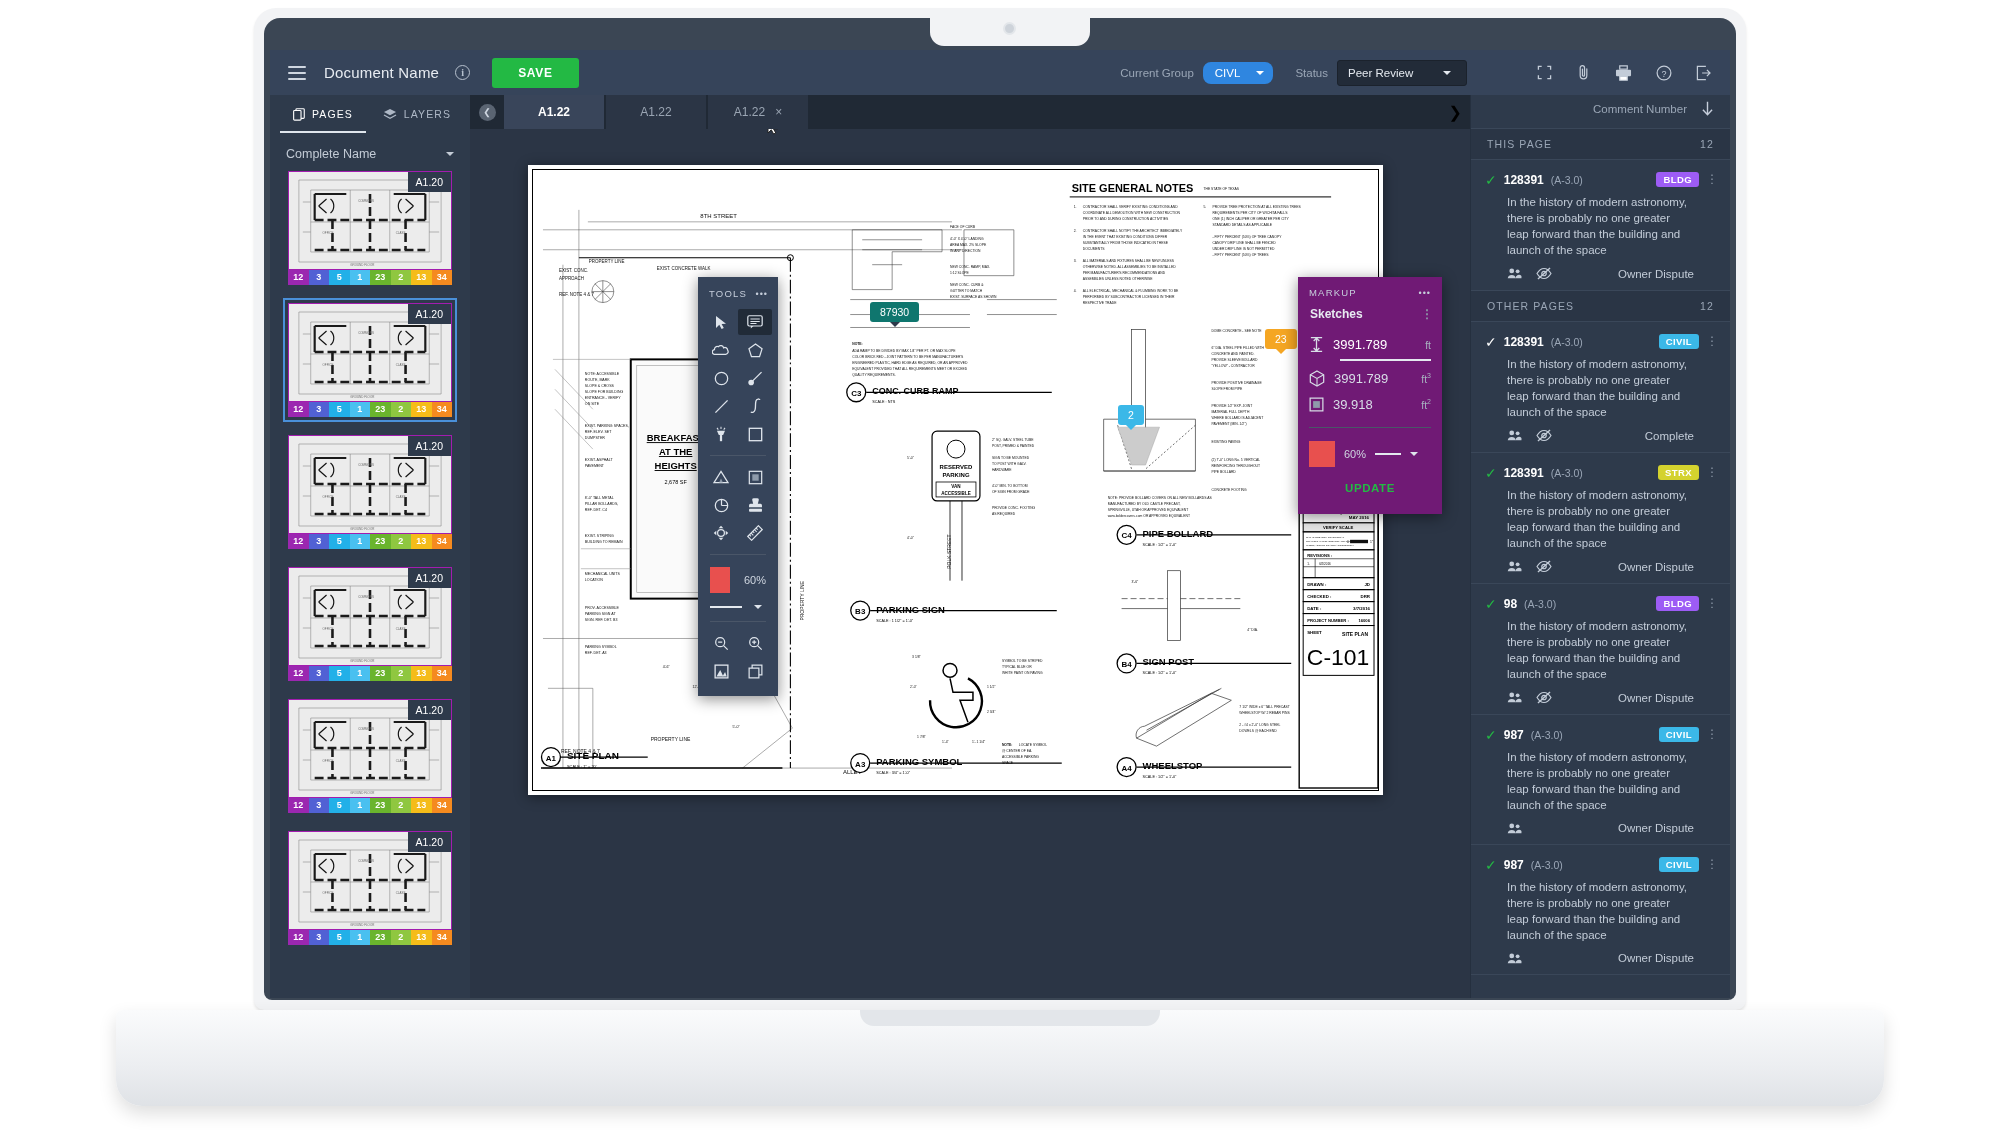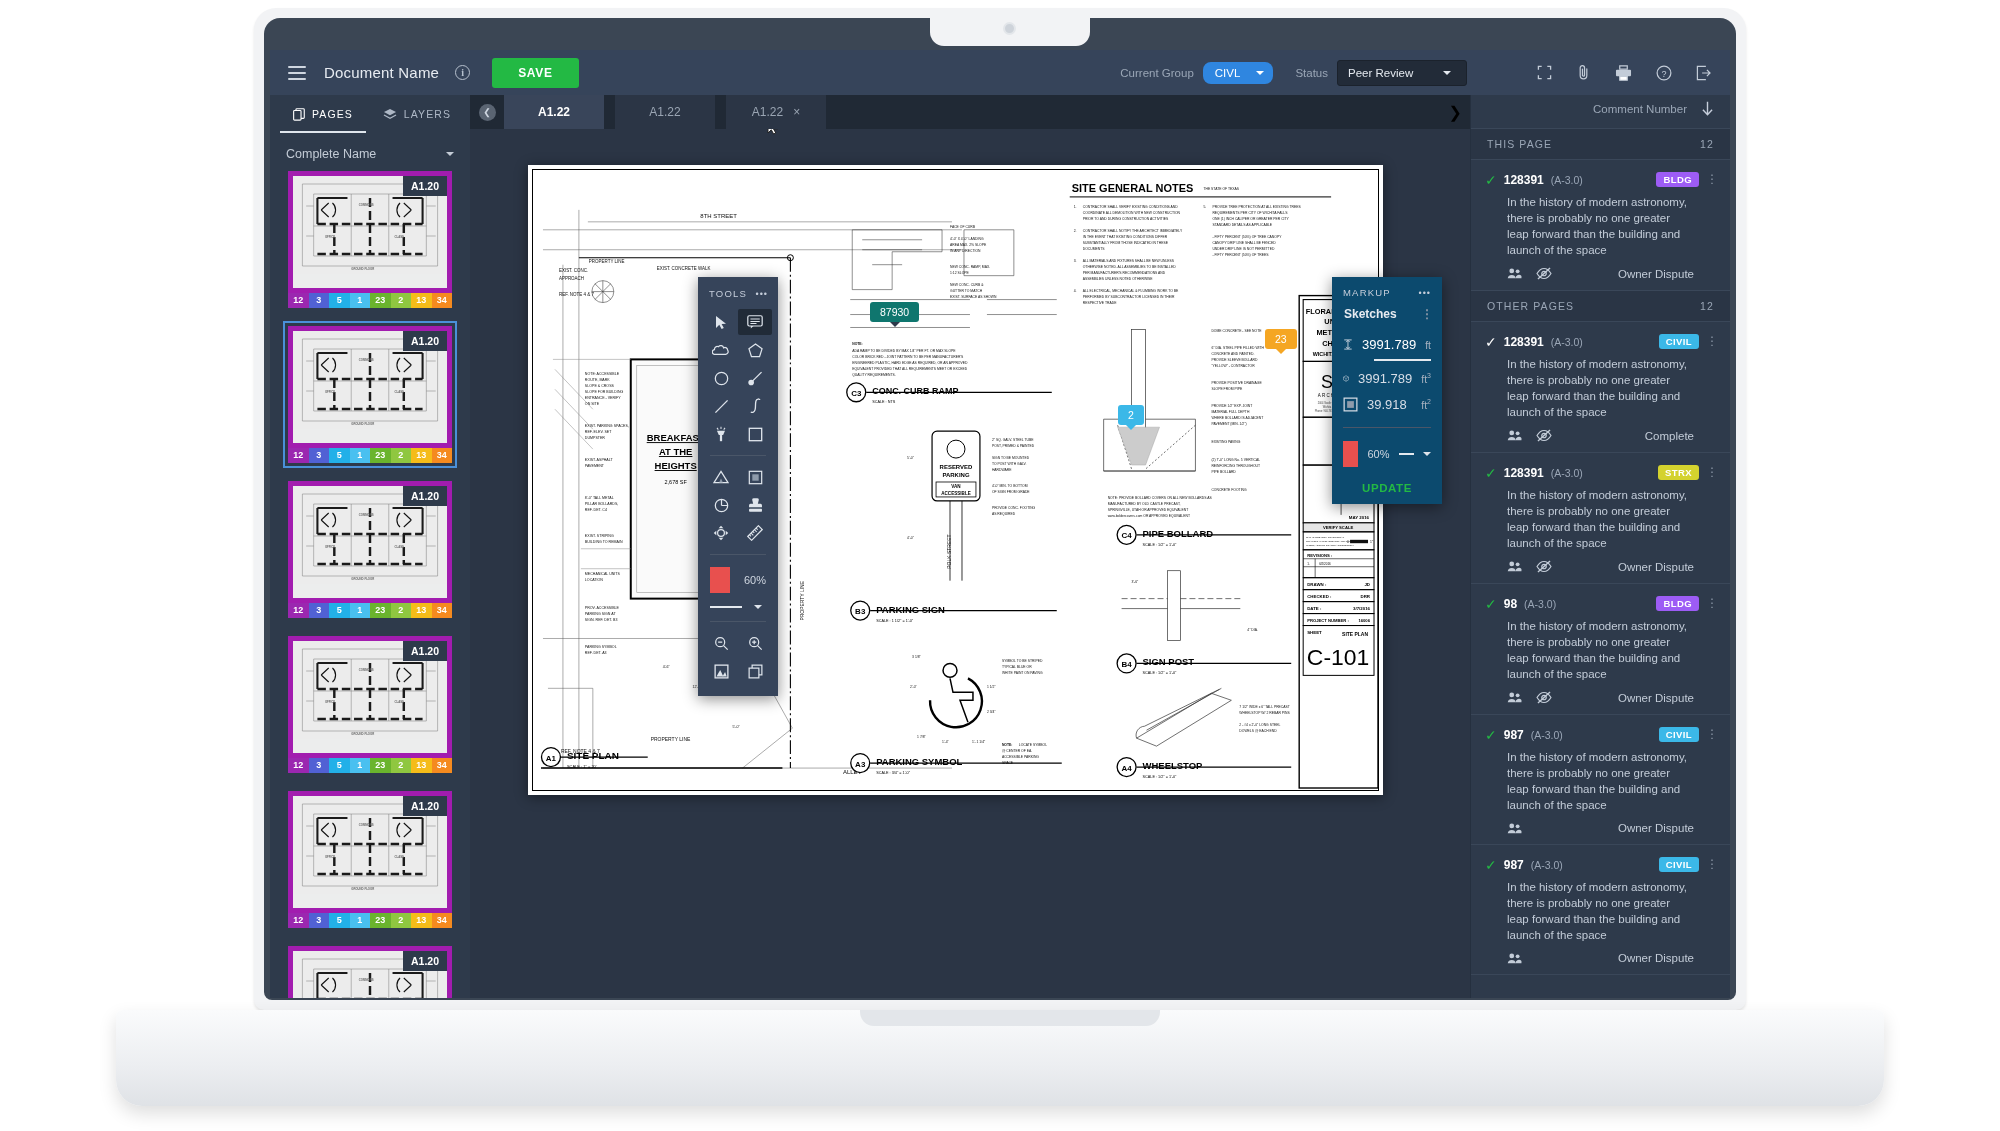--- a/index.html
+++ b/index.html
@@ -94,23 +94,22 @@
     content:""; position:absolute; left:4px; right:4px; bottom:0; height:2px; background:#dfe5ec;
   }
   .ver-row {
     display:flex; align-items:center; justify-content:space-between;
     padding: 14px 16px 10px 16px; color:#c3cbd6; font-size:12.5px; cursor:pointer;
   }
   .thumbs { flex:1; overflow:hidden; padding: 0 0 0 0; }
   .thumb-wrap { position:relative; margin: 0 18px 18px 18px; cursor:pointer; }
   .thumb-wrap.selected { outline:2px solid #4a90d9; outline-offset:3px; }
   .thumb {
-    position:relative; height:122px; background:#eceded; overflow:hidden;
-    border:5px solid #a21caf;
-    font-weight:bold;
+    position:relative; height:99px; background:#eceded; overflow:hidden;
+    border:1px solid #a21caf;
   }
   .thumb svg { display:block; }
   .thumb-badge {
     position:absolute; right:0; top:0; background:#2e3a4b; color:#fff;
     font-size:10.5px; padding:4px 8px;
   }
   .tagbar { display:flex; height:15px; }
   .tagbar span {
     flex:1; color:#fff; font-size:9px; line-height:15px; text-align:center; font-weight:bold;
   }
@@ -120,21 +119,21 @@
   .tabbar { height:34px; background:#202935; display:flex; align-items:stretch; position:relative; }
   .tab-nav {
     width:34px; display:flex; align-items:center; justify-content:center;
   }
   .tab-nav .circ {
     width:17px;height:17px;border-radius:50%;background:#5a6472;color:#cfd6e0;
     font-size:9px; display:flex;align-items:center;justify-content:center; cursor:pointer;
   }
   .tab {
     min-width:100px; display:flex; align-items:center; justify-content:center; gap:10px;
-    font-size:12px; color:#9aa5b3; background:#2b3545; margin-right:11px; padding:0 14px;
+    font-size:12px; color:#9aa5b3; background:#2b3545; margin-right:2px; padding:0 14px;
     cursor:pointer; position:relative;
   }
   .tab.active { background:#39455a; color:#fff; font-weight:bold; }
   .tab .x { font-size:12px; color:#9aa5b3; }
   .tab-right { margin-left:auto; display:flex; align-items:center; padding-right:8px; }
 
   .canvas-area { flex:1; position:relative; overflow:hidden; background:#2b3545; }
 
   
   .sheet {
@@ -160,22 +159,22 @@
   .tbtn.on { background:#212b38; }
   .tdiv { height:1px; background:#4a5668; margin:8px 12px; }
   .swatch-row { display:flex; align-items:center; gap:14px; padding:4px 12px; }
   .swatch { width:26px; height:26px; background:#e8504e; cursor:pointer; }
   .swatch-pct { color:#cfd6e0; font-size:11px; }
   .lw-row { display:flex; align-items:center; gap:12px; padding:8px 12px 4px 12px; cursor:pointer; }
   .lw-line { width:32px; height:2px; background:#e4e9ef; }
 
   
   .markup {
-    position:absolute; right:28px; top:148px; width:110px; background:#0c4a6e;
-    box-shadow:0 3px 14px rgba(0,0,0,.45); z-index:30; padding-bottom:10px;
+    position:absolute; right:28px; top:148px; width:144px; background:#701a75;
+    box-shadow:0 3px 14px rgba(0,0,0,.45); z-index:30; padding-bottom:20px;
   }
   .mk-hdr { display:flex; align-items:center; justify-content:space-between; padding:10px 11px 6px 11px;
             color:#c6cedb; font-size:9.5px; letter-spacing:1.2px; }
   .mk-sub { display:flex; align-items:center; justify-content:space-between; padding:3px 11px 10px 12px;
             color:#e7ebf1; font-size:12px; font-weight:bold; }
   .mk-row { display:flex; align-items:center; gap:9px; padding:5px 11px; }
   .mk-val { color:#d8dee7; font-size:13px; flex:1; }
   .mk-val.hl { color:#fff; }
   .mk-unit { color:#a8b2c0; font-size:10.5px; }
   .mk-unit sup { font-size:7px; }

